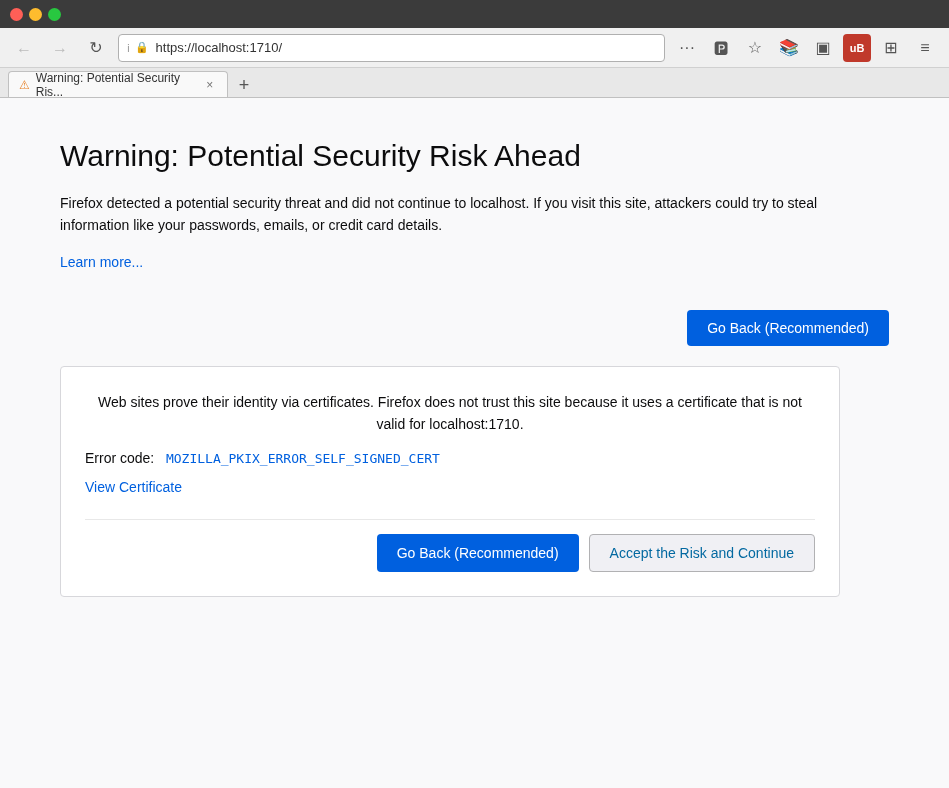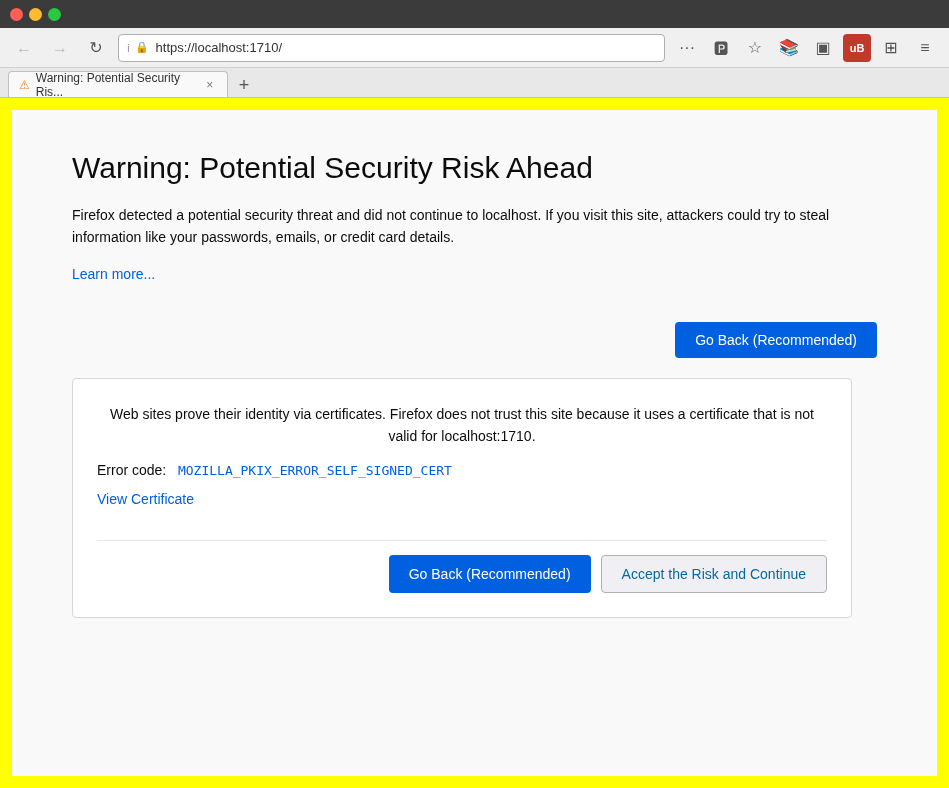--- a/index.html
+++ b/index.html
@@ -166,21 +166,20 @@
       border-radius: 4px;
     }
 
     
     .page-wrapper {
       background: #ffff00;
       height: calc(788px - 28px - 40px - 30px);
       display: flex;
       align-items: center;
       justify-content: center;
-      padding: 12px;
     }
 
     
     .page-content {
       background: #f9f9fa;
       width: 100%;
       height: 100%;
       overflow-y: auto;
       padding: 40px 60px 30px 60px;
     }
@@ -268,21 +267,21 @@
       font-family: monospace;
       font-size: 13px;
     }
 
     .view-cert-link {
       color: #0060df;
       text-decoration: none;
       font-size: 14px;
       cursor: pointer;
       display: inline-block;
-      margin-bottom: 13px;
+      margin-bottom: 4px;
     }
 
     .advanced-button-row {
       display: flex;
       justify-content: flex-end;
       gap: 10px;
       margin-top: 20px;
       padding-top: 14px;
       border-top: 1px solid #e8e8e8;
     }

